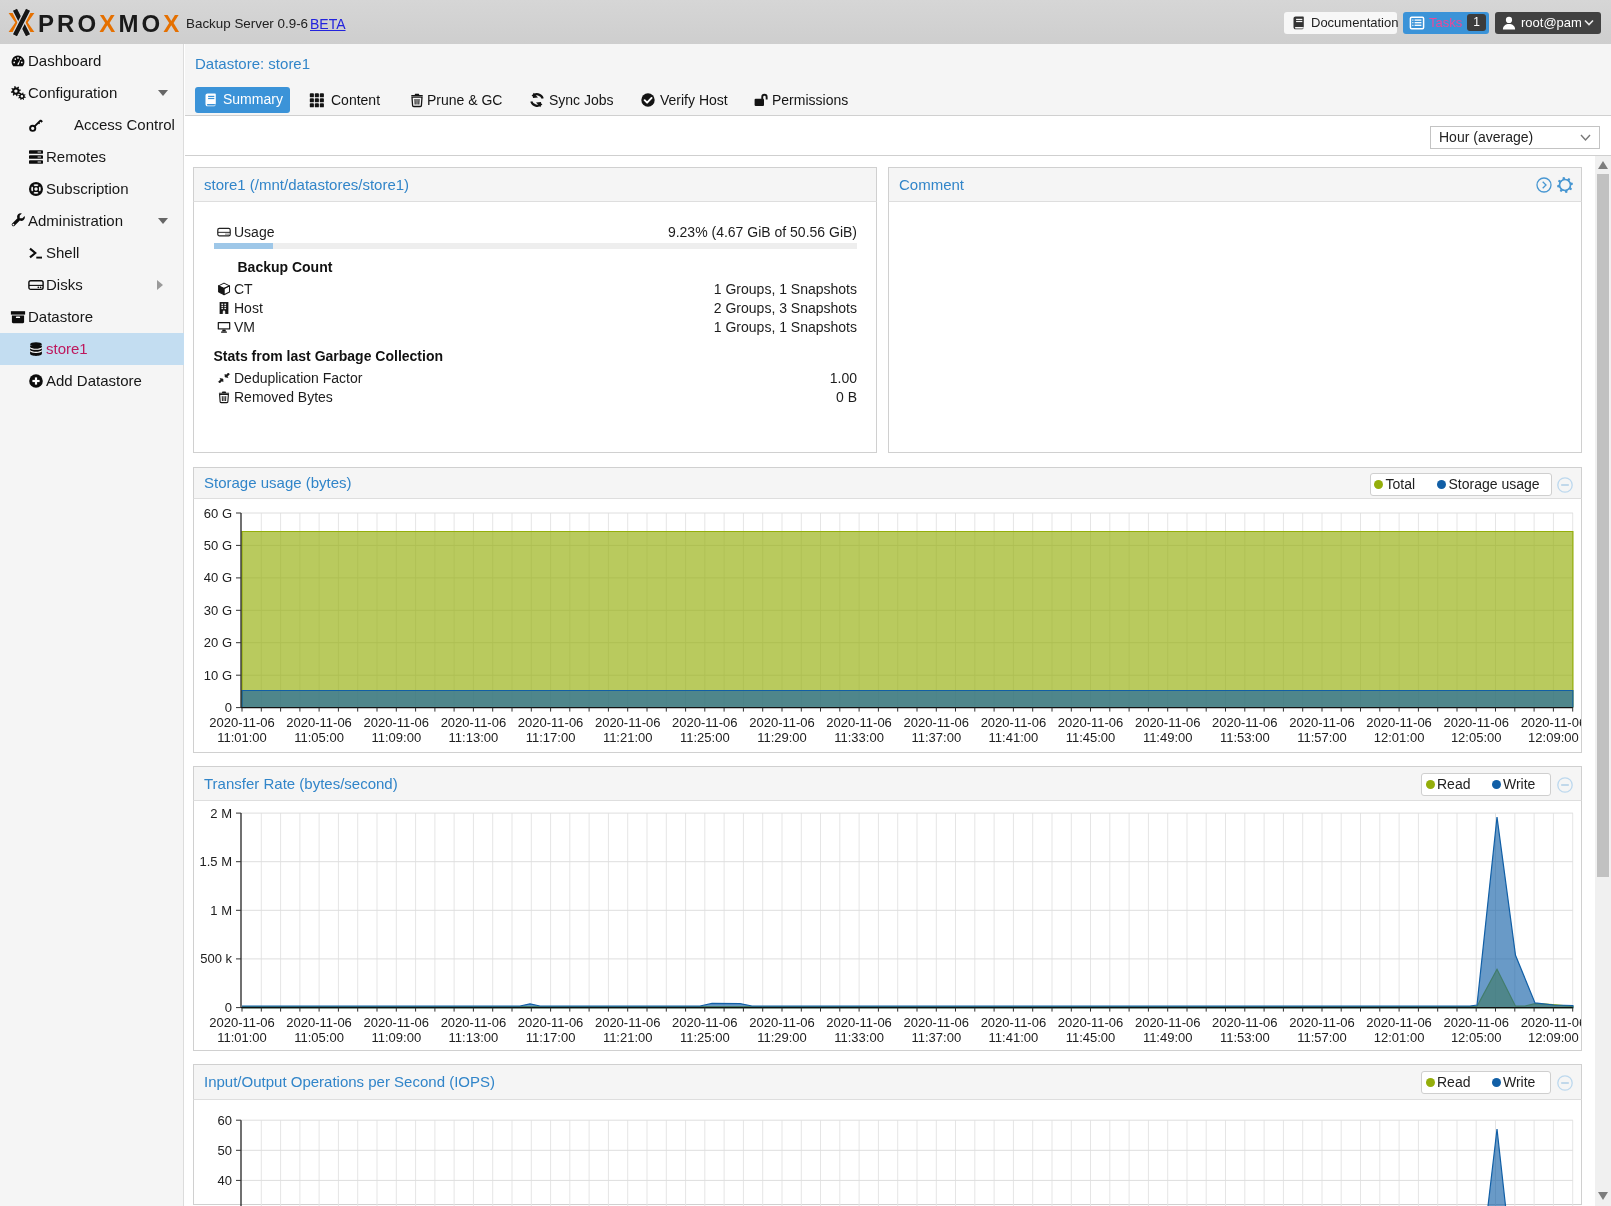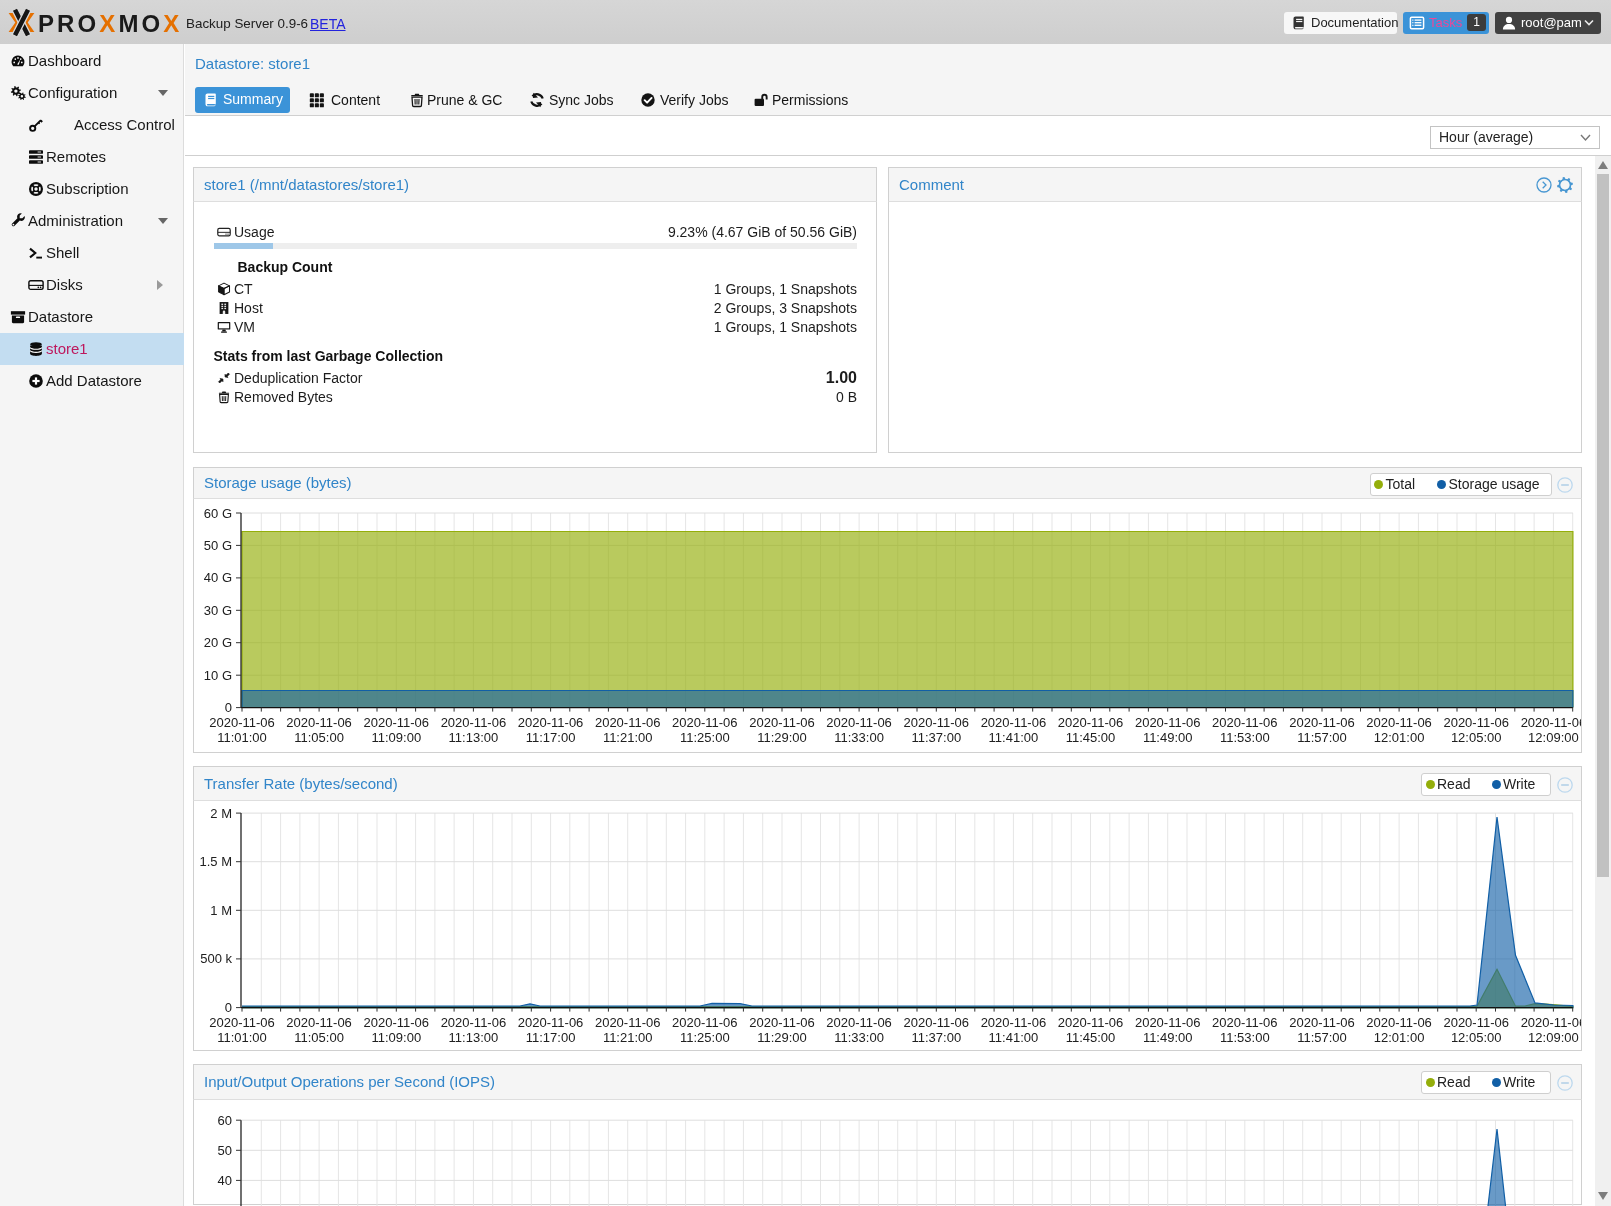--- a/index.html
+++ b/index.html
@@ -171,21 +171,21 @@
     <path d="M13.7 6.5 A6.1 6.1 0 0 0 3.4 4.2" fill="none" stroke="#141414" stroke-width="2.2"></path>
     <path d="M2.3 9.5 A6.1 6.1 0 0 0 12.6 11.8" fill="none" stroke="#141414" stroke-width="2.2"></path>
     <path d="M4.4 0.8 L3.9 5.9 L9.0 5.4 z" fill="#141414"></path>
     <path d="M11.6 15.2 L12.1 10.1 L7.0 10.6 z" fill="#141414"></path>
   </svg>
 <div style="position:absolute;left:549px;top:87px;width:70px;height:26px;font-size:14px;line-height:26px;color:#141414;text-align:left;font-weight:normal;white-space:nowrap;">Sync Jobs</div>
 <svg style="position:absolute;left:640px;top:92px;width:16px;height:16px;" width="16" height="16" viewBox="0 0 16 16">
     <circle cx="8" cy="8" r="6.7" fill="#141414"></circle>
     <path d="M4.6 8.2 L7.1 10.7 L11.6 5.9" fill="none" stroke="#fff" stroke-width="1.9" stroke-linecap="round" stroke-linejoin="round"></path>
   </svg>
-<div style="position:absolute;left:660px;top:87px;width:75px;height:26px;font-size:14px;line-height:26px;color:#141414;text-align:left;font-weight:normal;white-space:nowrap;">Verify Jobs</div>
+<div style="position:absolute;left:660px;top:87px;width:75px;height:26px;font-size:14px;line-height:26px;color:#141414;text-align:left;font-weight:normal;white-space:nowrap;">Verify Host</div>
 <svg style="position:absolute;left:753px;top:92px;width:16px;height:16px;" width="16" height="16" viewBox="0 0 16 16">
     <path d="M8.3 7.0 V4.9 a3.15 3.15 0 0 1 6.3 0 V7.6 h-1.9 V4.9 a1.25 1.25 0 0 0 -2.5 0 V7.0 z" fill="#141414"></path>
     <rect x="1.6" y="6.8" width="9.4" height="7.2" rx="1" fill="#141414"></rect>
   </svg>
 <div style="position:absolute;left:772px;top:87px;width:85px;height:26px;font-size:14px;line-height:26px;color:#141414;text-align:left;font-weight:normal;white-space:nowrap;">Permissions</div>
 <div style="position:absolute;left:185px;top:116px;width:1426px;height:40px;background:#fff;border-bottom:1px solid #cfcfcf;"></div>
 <div style="position:absolute;left:1430px;top:126px;width:170px;height:23px;background:#fff;border:1px solid #c3c3c3;"></div>
 <div style="position:absolute;left:1439px;top:126px;width:120px;height:23px;font-size:14px;line-height:23px;color:#222;text-align:left;font-weight:normal;white-space:nowrap;">Hour (average)</div>
 <svg style="position:absolute;left:1580px;top:133.5px;width:11px;height:8px;" width="11" height="8" viewBox="0 0 11 8">
     <path d="M1 1 L5.5 6 L10 1" fill="none" stroke="#777" stroke-width="1.4"></path>
@@ -248,21 +248,21 @@
 <div style="position:absolute;left:234px;top:315.5px;width:200px;height:22px;font-size:14px;line-height:22px;color:#1c1c1c;text-align:left;font-weight:normal;white-space:nowrap;">VM</div>
 <div style="position:absolute;left:560px;top:315.5px;width:297px;height:22px;font-size:14px;line-height:22px;color:#1c1c1c;text-align:right;font-weight:normal;white-space:nowrap;">1 Groups, 1 Snapshots</div>
 <div style="position:absolute;left:213.5px;top:344.5px;width:400px;height:22px;font-size:14px;line-height:22px;color:#111;text-align:left;font-weight:bold;white-space:nowrap;">Stats from last Garbage Collection</div>
 <svg style="position:absolute;left:217px;top:370.5px;width:14px;height:14px;" width="14" height="14" viewBox="0 0 14 14">
     <g transform="scale(0.875)">
       <path d="M9.2 6.8 v-3 l1.1 1.1 2.6-2.6 1.3 1.3 -2.6 2.6 1.1 1.1 z" fill="#161616" stroke="#161616" stroke-width=".8" stroke-linejoin="round"></path>
       <path d="M6.8 9.2 v3 l-1.1-1.1 -2.6 2.6 -1.3-1.3 2.6-2.6 -1.1-1.1 z" fill="#161616" stroke="#161616" stroke-width=".8" stroke-linejoin="round"></path>
     </g>
   </svg>
 <div style="position:absolute;left:234px;top:366.5px;width:300px;height:22px;font-size:14px;line-height:22px;color:#1c1c1c;text-align:left;font-weight:normal;white-space:nowrap;">Deduplication Factor</div>
-<div style="position:absolute;left:657px;top:366.5px;width:200px;height:22px;font-size:16px;line-height:22px;color:#1c1c1c;text-align:right;font-weight:bold;white-space:nowrap;">1.00</div>
+<div style="position:absolute;left:657px;top:366.5px;width:200px;height:22px;font-size:14px;line-height:22px;color:#1c1c1c;text-align:right;font-weight:normal;white-space:nowrap;">1.00</div>
 <svg style="position:absolute;left:217px;top:389.5px;width:14px;height:14px;" width="14" height="14" viewBox="0 0 14 14">
     <g transform="scale(0.875)">
       <path d="M6.2 1.8 h3.6 l.6 1.2 h2.9 c.3 0 .5.2.5.5 v.7 H2.2 v-.7 c0-.3.2-.5.5-.5 h2.9 z" fill="#161616"></path>
       <path d="M3 5.2 h10 l-.6 8.3 c0 .6-.5 1-1.1 1 H4.7 c-.6 0-1.1-.4-1.1-1 z" fill="none" stroke="#161616" stroke-width="1.3"></path>
       <line x1="6" y1="7" x2="6.2" y2="12.6" stroke="#161616" stroke-width="1.1"></line>
       <line x1="8" y1="7" x2="8" y2="12.6" stroke="#161616" stroke-width="1.1"></line>
       <line x1="10" y1="7" x2="9.8" y2="12.6" stroke="#161616" stroke-width="1.1"></line>
     </g>
   </svg>
 <div style="position:absolute;left:234px;top:385.5px;width:300px;height:22px;font-size:14px;line-height:22px;color:#1c1c1c;text-align:left;font-weight:normal;white-space:nowrap;">Removed Bytes</div>

